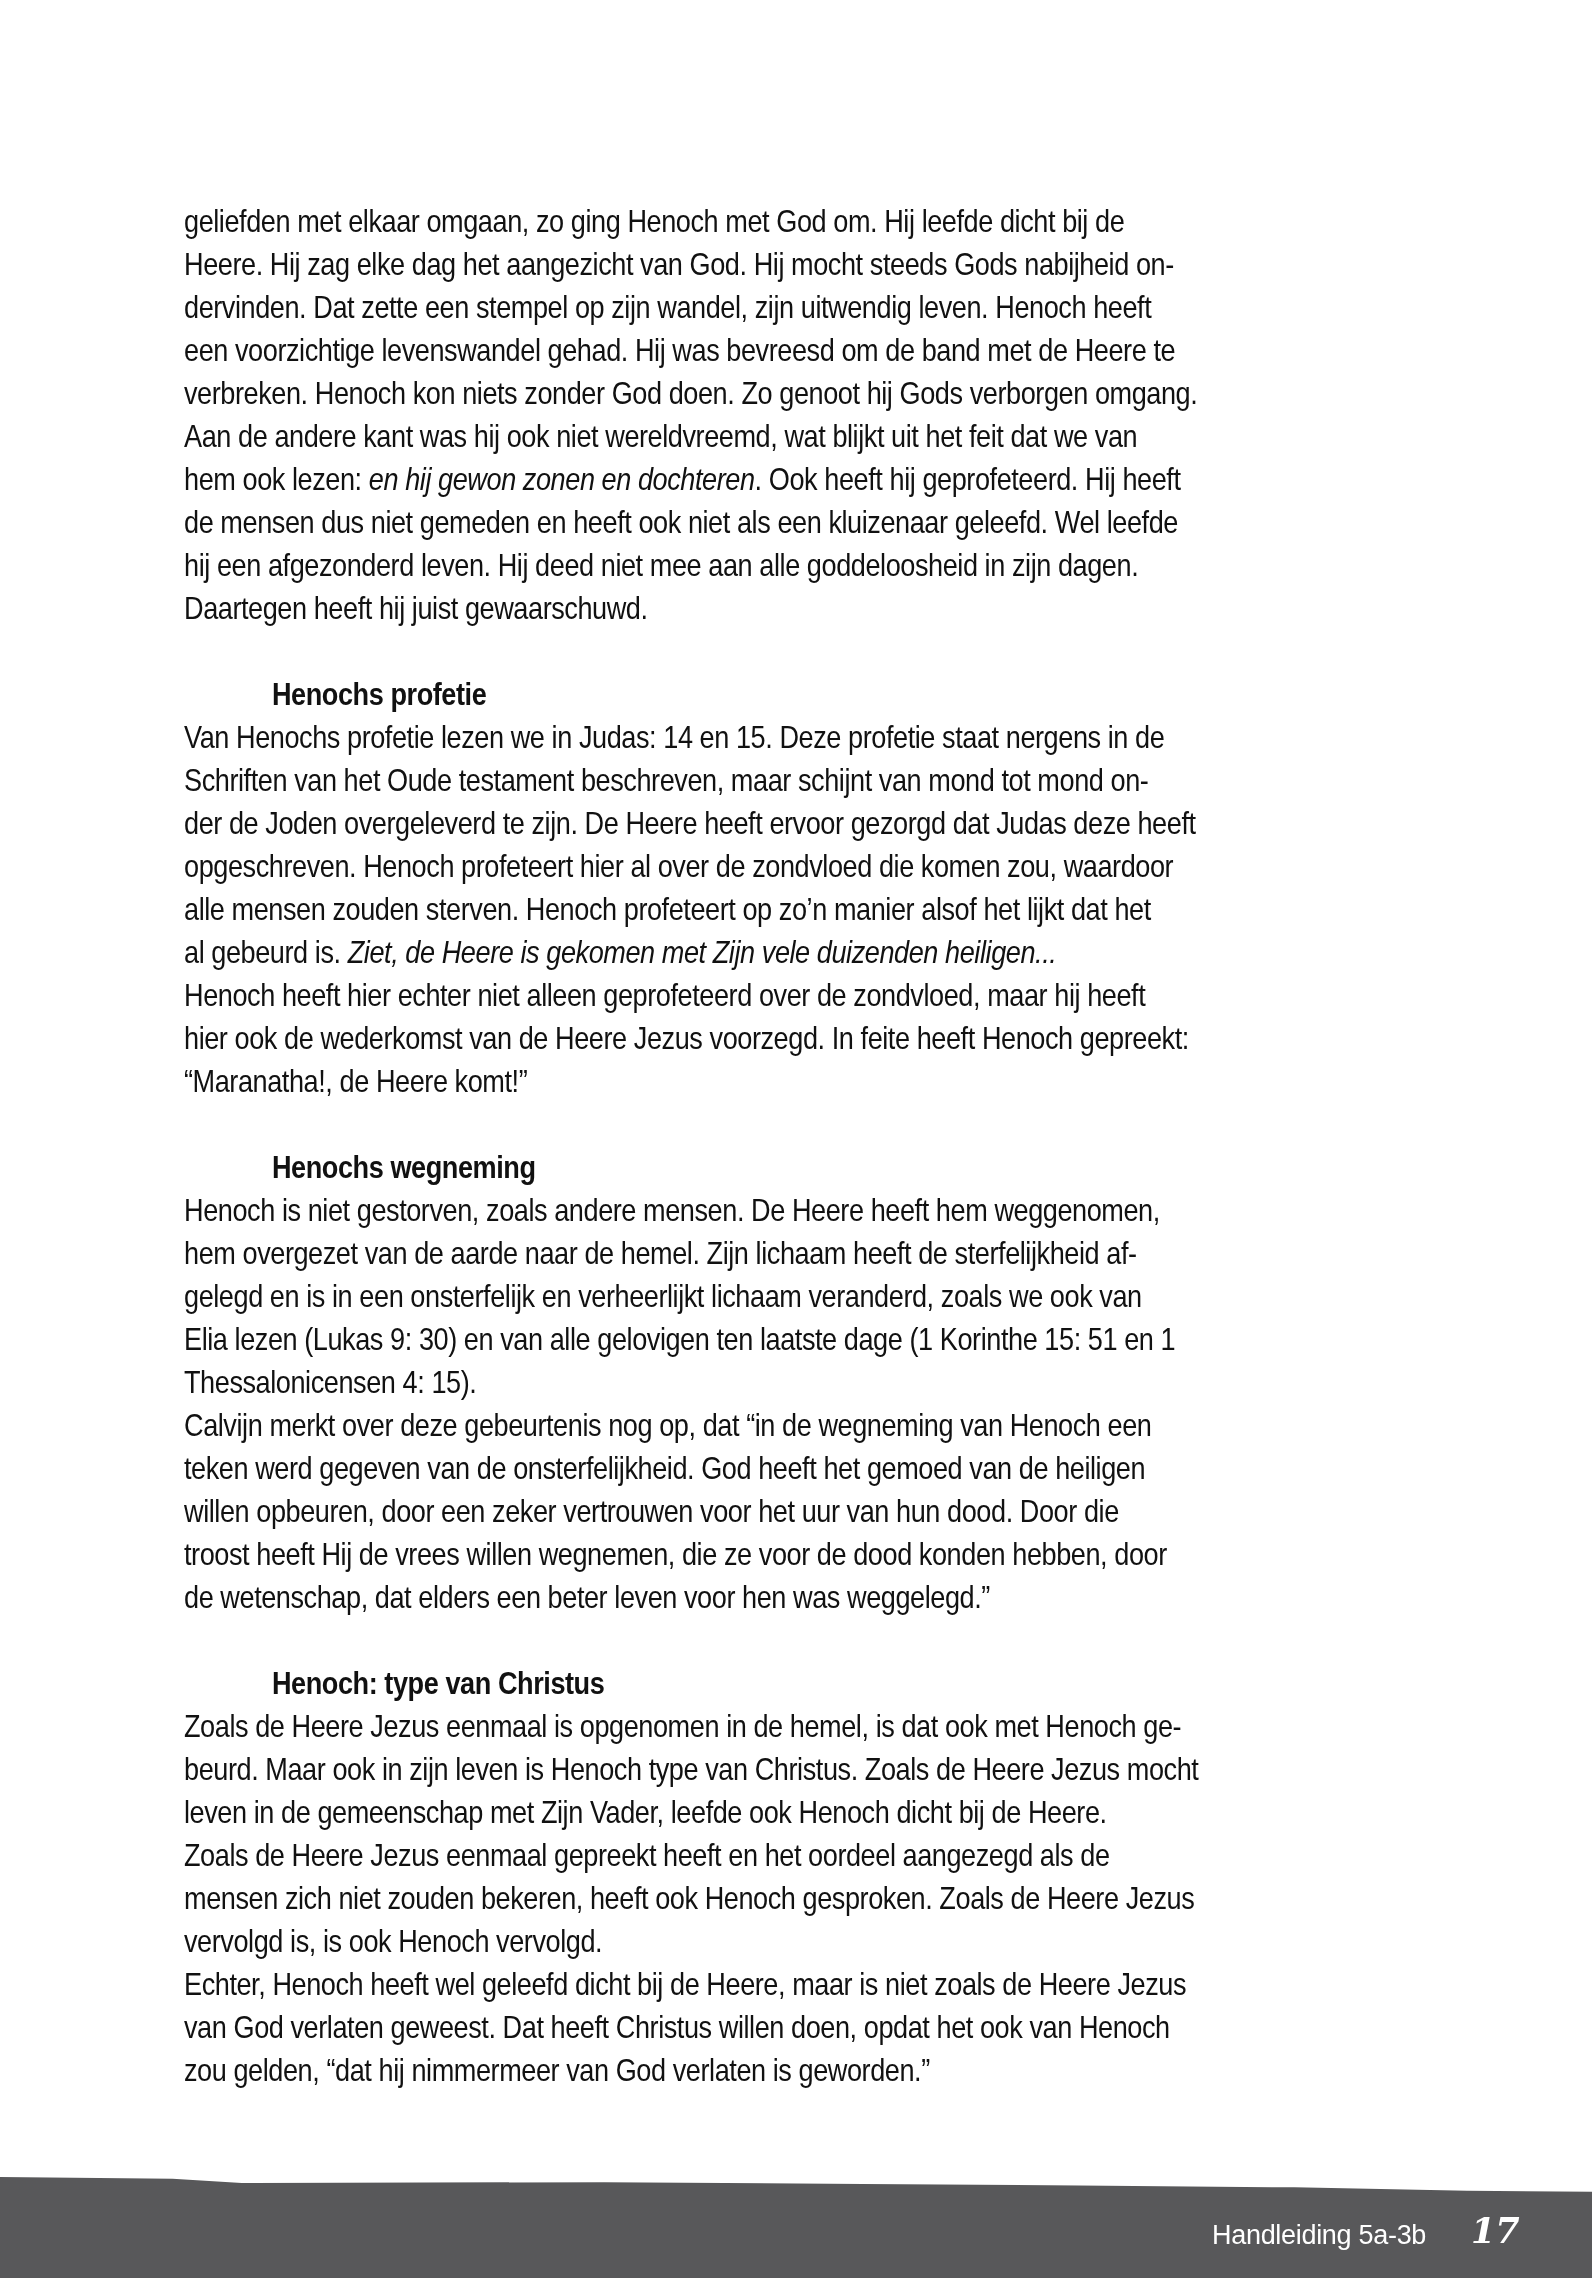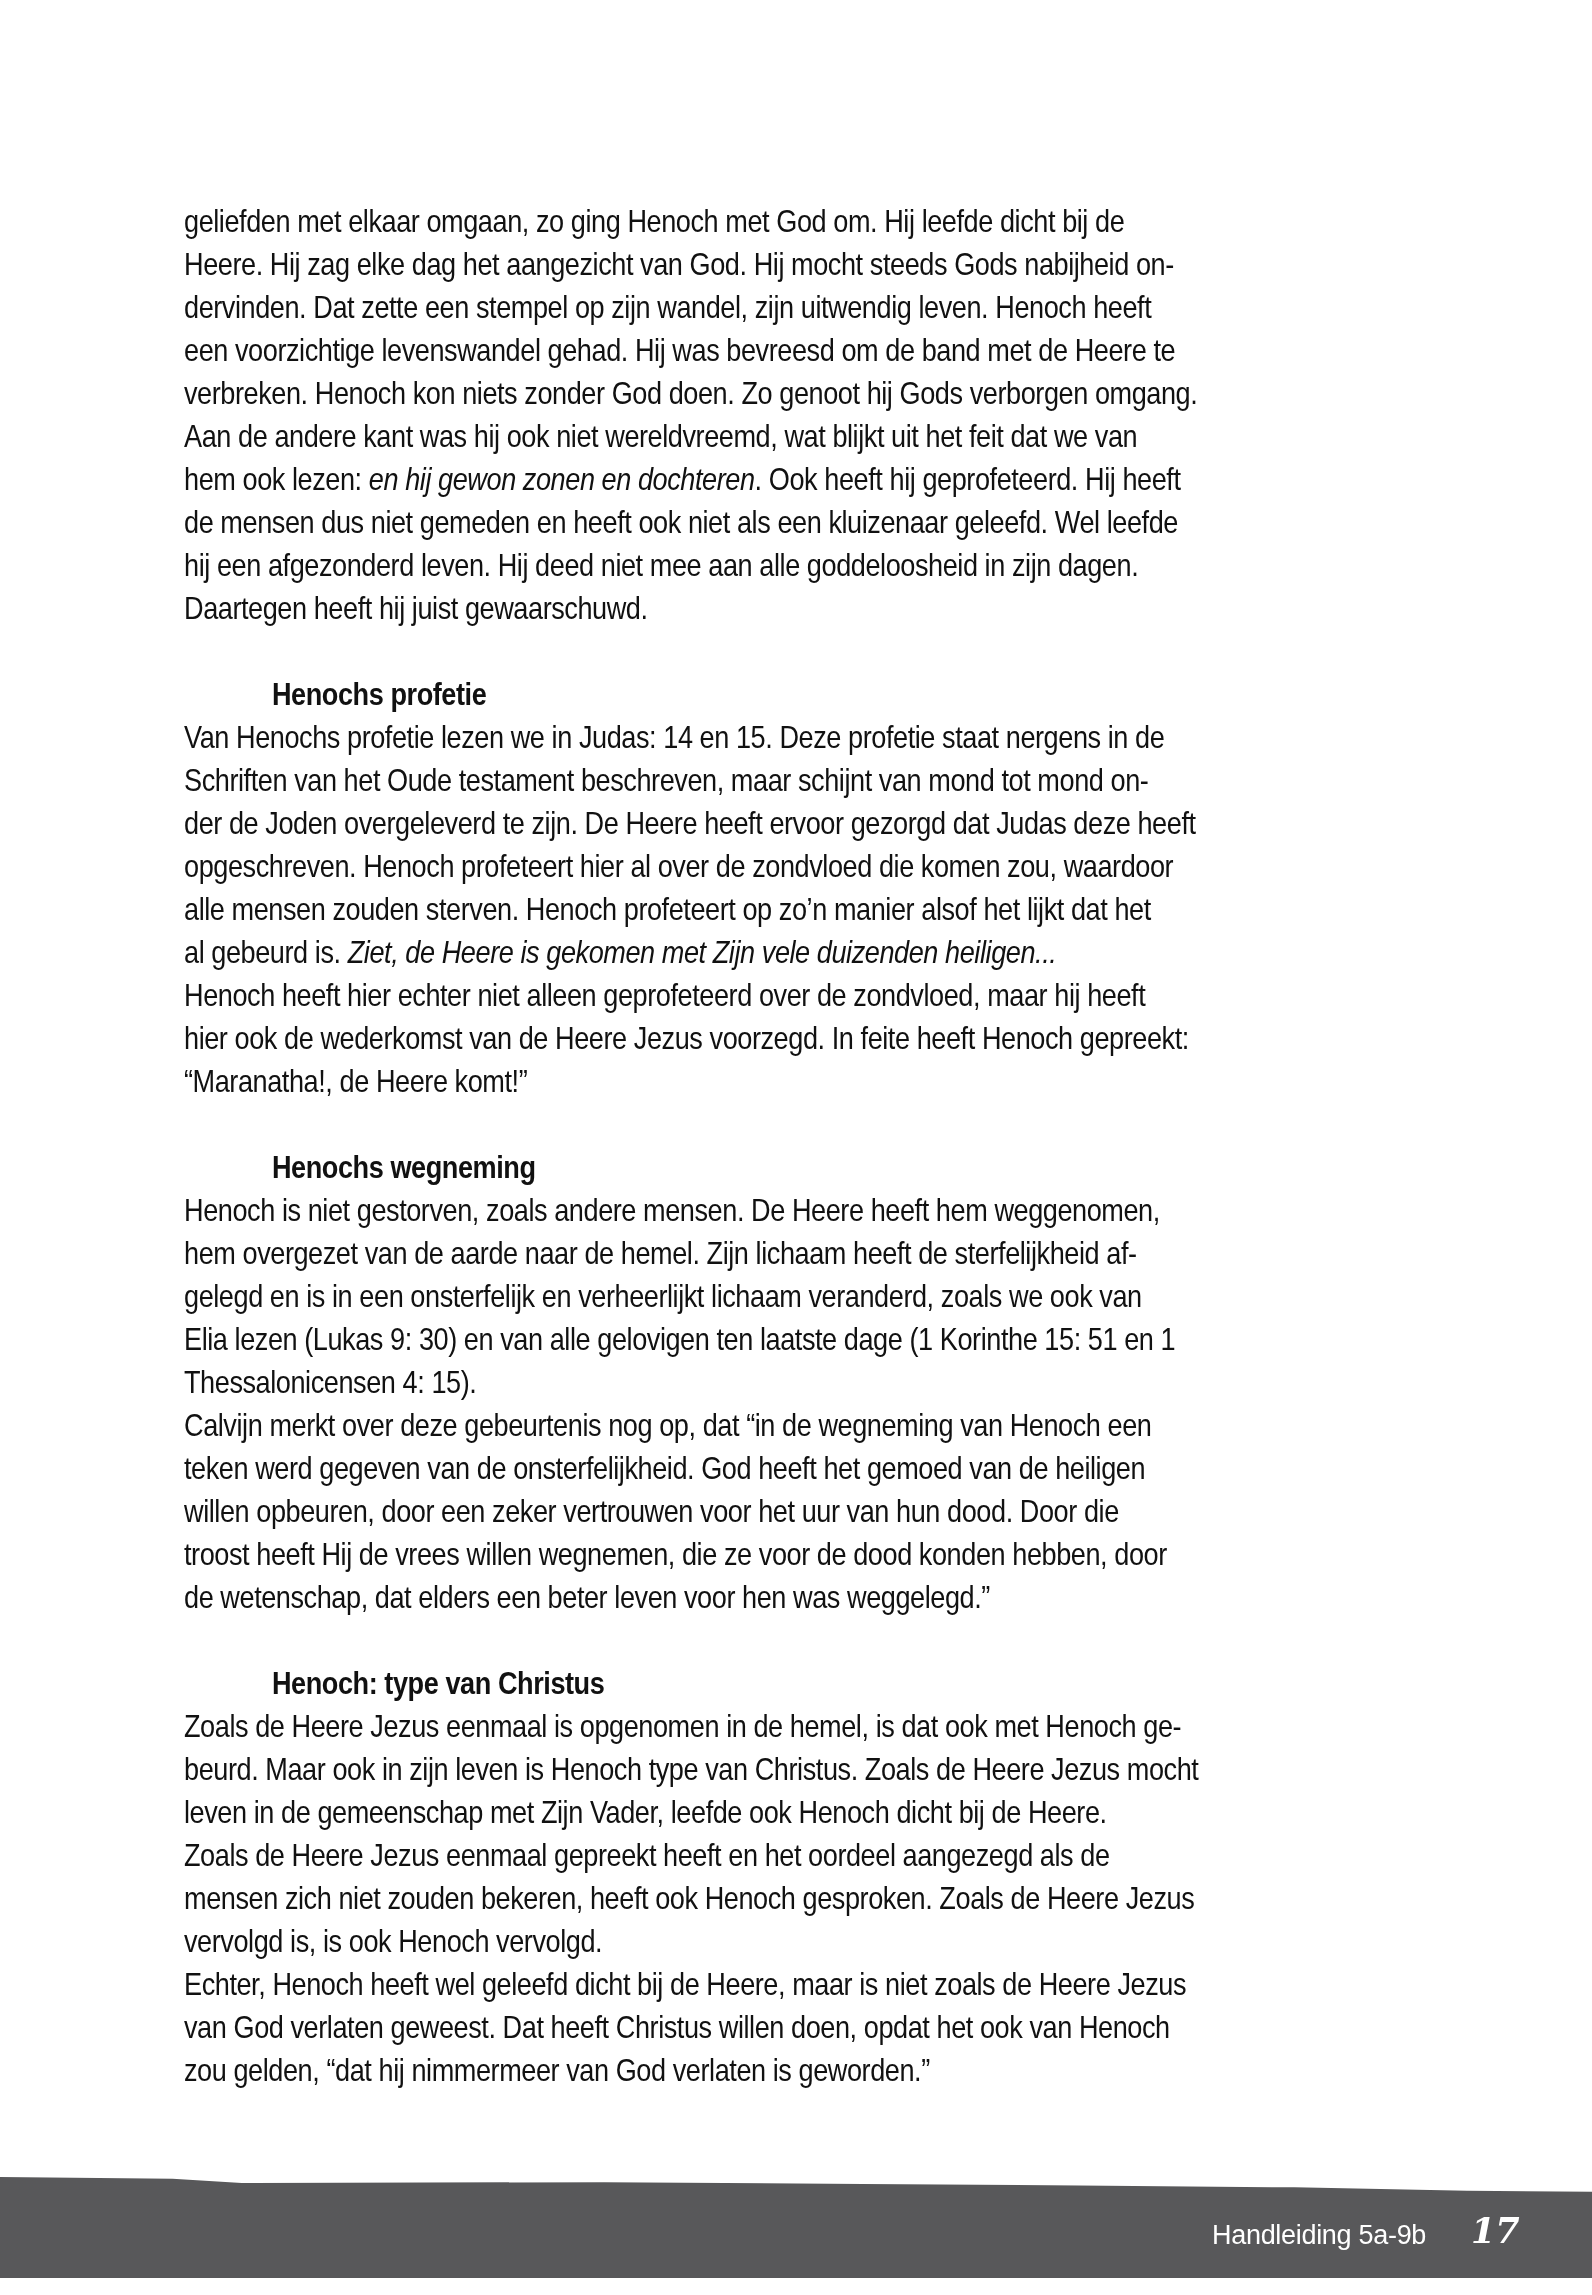--- a/index.html
+++ b/index.html
@@ -135,15 +135,15 @@
     <span class="line" style="display: block; transform: scaleX(0.86);">van God verlaten geweest. Dat heeft Christus willen doen, opdat het ook van Henoch</span>
     <span class="line" style="display: block; transform: scaleX(0.86);">zou gelden, “dat hij nimmermeer van God verlaten is geworden.”</span>
   </div>
 </div>
 
 <div class="footer-band">
   <svg width="1592" height="108" viewBox="0 0 1845 125">
     <path id="band-path" d="M0,8 L200,10 L280,15 L700,14 L1000,16 L1250,18 L1500,20 L1700,24 L1845,25 L1845,125 L0,125 Z" fill="#58585a"></path>
   </svg>
 </div>
-<div class="footer-title" style="color: rgb(255, 255, 255);">Handleiding 5a-9b</div>
+<div class="footer-title" style="color: rgb(255, 255, 255);">Handleiding 5a-3b</div>
 <div class="page-number" style="color: rgb(255, 255, 255);">17</div>
 
 
 </body></html>

